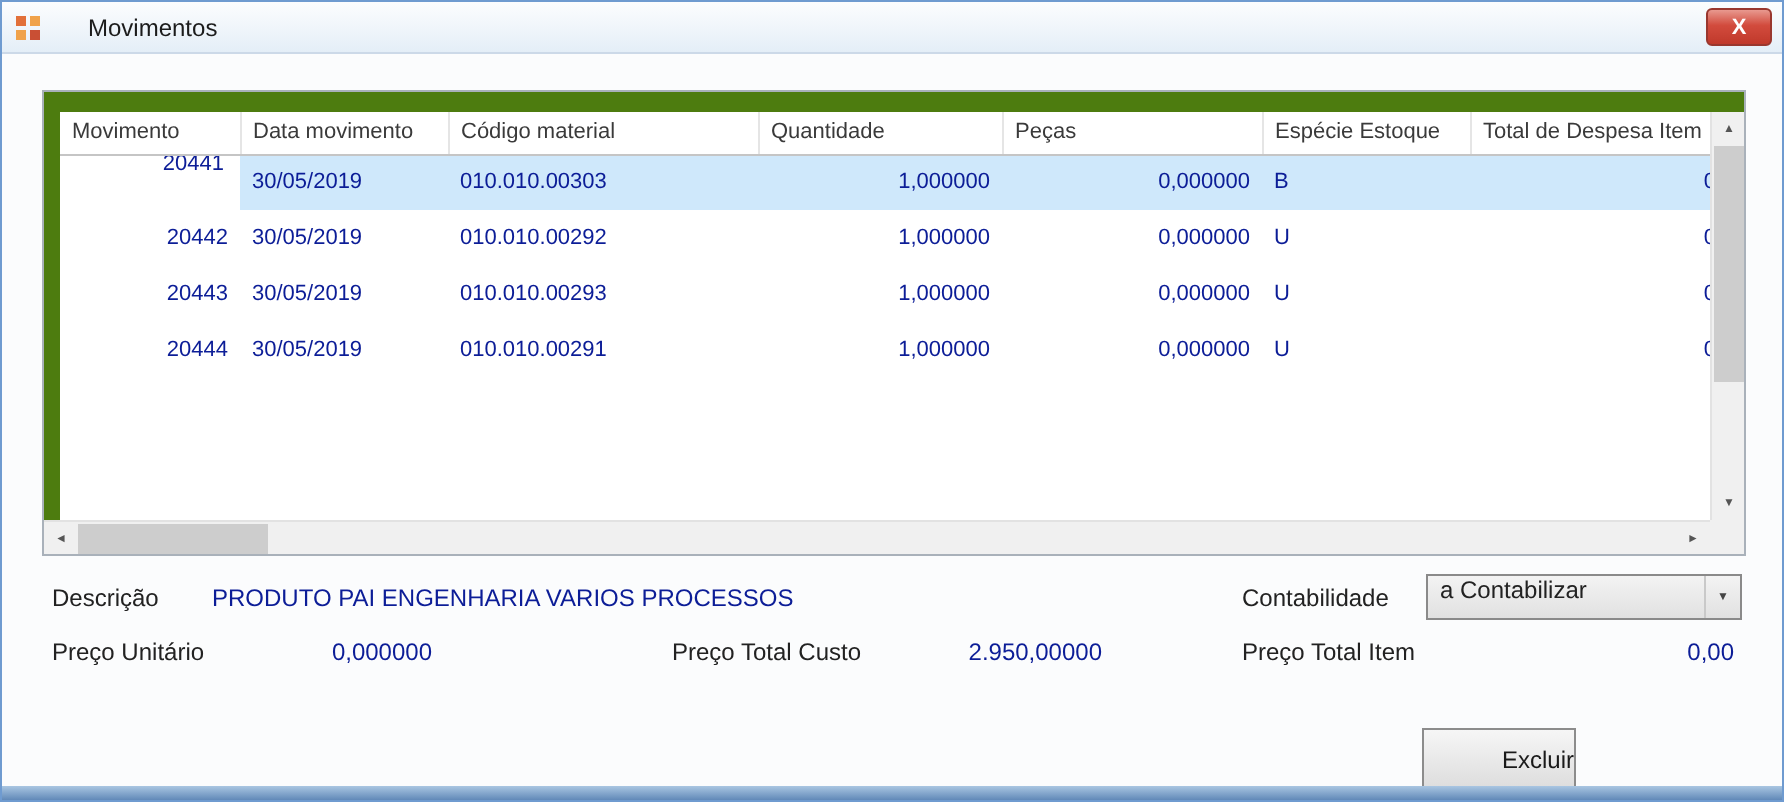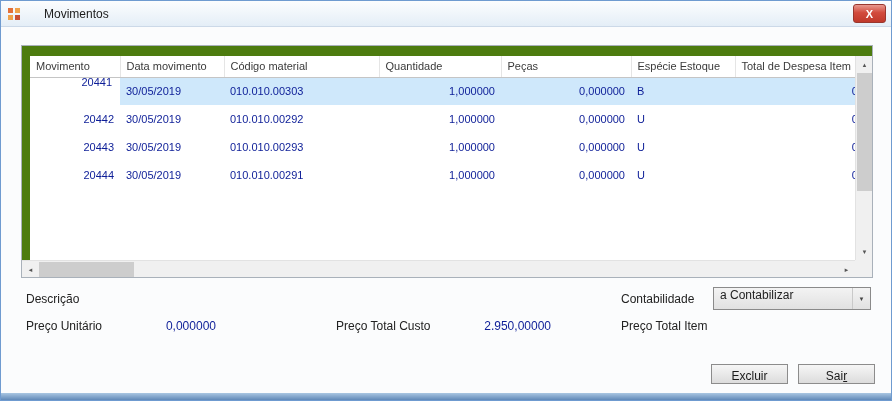--- a/index.html
+++ b/index.html
@@ -51,21 +51,21 @@
   .cb-text{flex:1;padding-left:6px;font-size:12px;color:#222;white-space:nowrap;overflow:hidden;}
   .cb-arrow{width:18px;height:100%;display:flex;align-items:center;justify-content:center;font-size:6px;color:#444;border-left:1px solid #c9c9c9;}
   .lbl-preco-unit{left:25px;top:318px;}
   .val-preco-unit{left:130px;top:318px;width:85px;text-align:right;}
   .lbl-preco-custo{left:335px;top:318px;}
   .val-preco-custo{left:455px;top:318px;width:95px;text-align:right;}
   .lbl-preco-item{left:620px;top:318px;}
   .val-preco-item{left:760px;top:318px;width:106px;text-align:right;}
 
   
-  .btn{position:absolute;width:77px;height:20px;border:1px solid #8c8c8c;background:linear-gradient(#f6f6f6,#dcdcdc);font-size:12px;color:#1a1a1a;text-align:center;line-height:22px;font-family:inherit;padding:0;}
+  .btn{position:absolute;width:77px;height:32px;border:1px solid #8c8c8c;background:linear-gradient(#f6f6f6,#dcdcdc);font-size:12px;color:#1a1a1a;text-align:right;line-height:22px;font-family:inherit;padding:0;}
   .btn-excluir{left:710px;top:363px;}
   .btn-sair{left:797px;top:363px;}
   .mn{text-decoration:underline;}
 
   .bottom-strip{position:absolute;left:0;right:0;bottom:0;height:7px;background:linear-gradient(#a9c6e2,#6189b8);}
 </style>
 </head>
 <body>
 
 <div class="window">
@@ -156,32 +156,33 @@
     <div class="hscroll">
       <span class="scroll-glyph sg-left">◄</span>
       <span class="hthumb"></span>
       <span class="scroll-glyph sg-right">►</span>
     </div>
 
     <div class="corner"></div>
   </div>
 
   <span class="lbl lbl-descricao">Descrição</span>
+  <span class="val val-descricao">PRODUTO PAI ENGENHARIA VARIOS PROCESSOS</span>
 
   <span class="lbl lbl-contab">Contabilidade</span>
   <div class="combobox">
     <span class="cb-text">a Contabilizar</span>
     <span class="cb-arrow">▼</span>
   </div>
 
   <span class="lbl lbl-preco-unit">Preço Unitário</span>
   <span class="val val-preco-unit">0,000000</span>
 
   <span class="lbl lbl-preco-custo">Preço Total Custo</span>
   <span class="val val-preco-custo">2.950,00000</span>
 
   <span class="lbl lbl-preco-item">Preço Total Item</span>
+  <span class="val val-preco-item">0,00</span>
 
   <button class="btn btn-excluir">Excluir</button>
-  <button class="btn btn-sair"><span>Sai</span><span class="mn">r</span></button>
 
   <div class="bottom-strip"></div>
 </div>
 
 </body></html>

